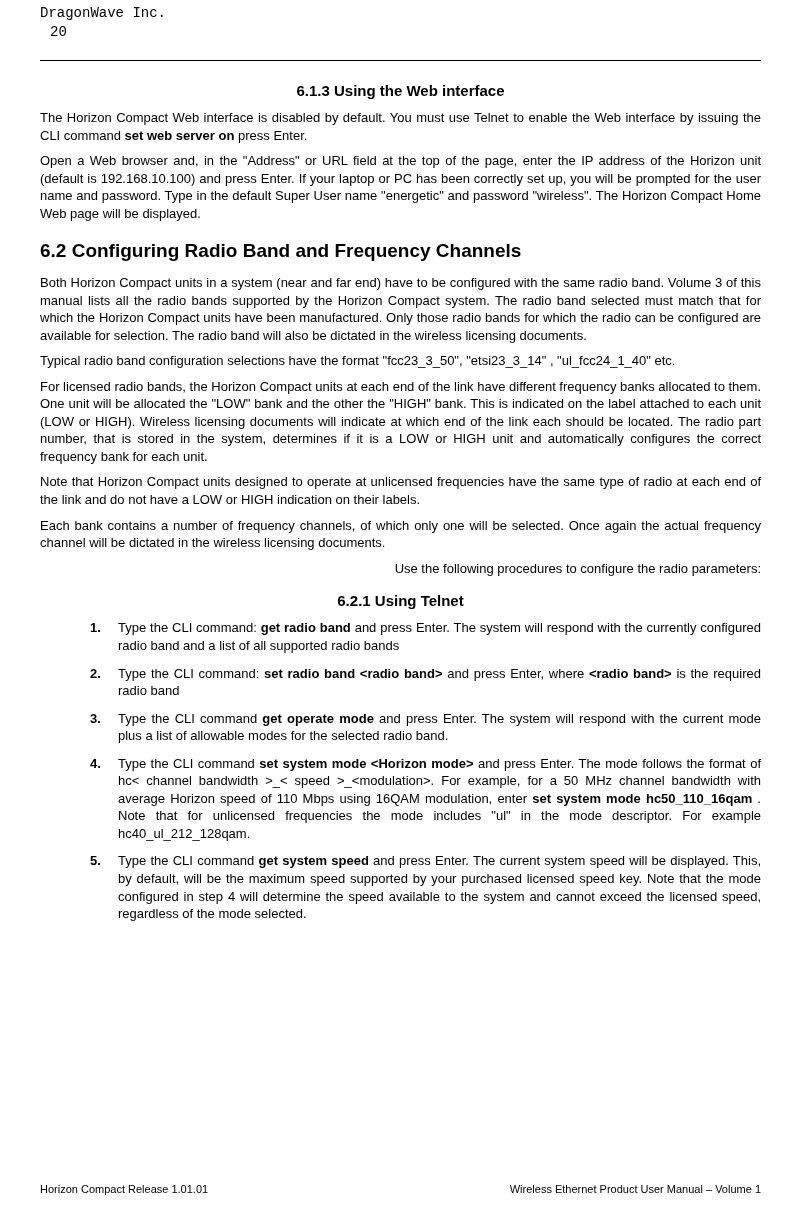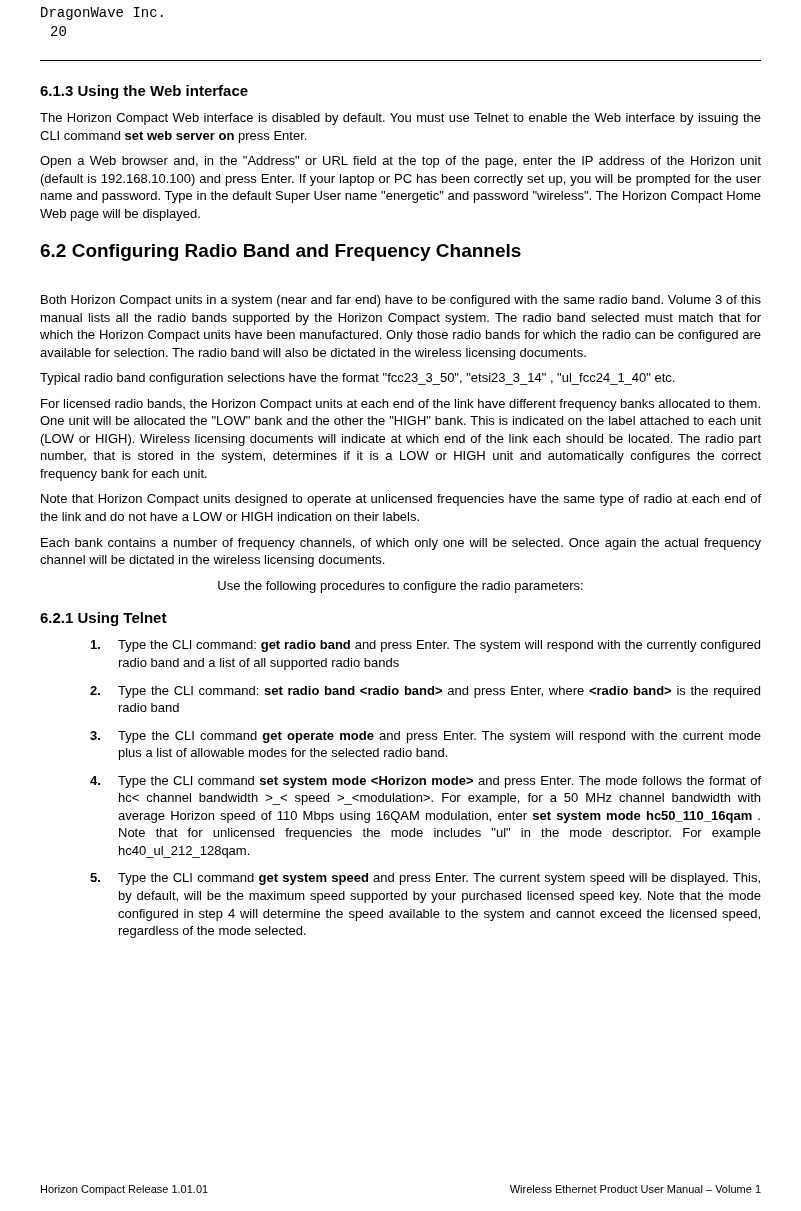--- a/index.html
+++ b/index.html
@@ -33,26 +33,26 @@
     border-bottom: 1px solid #000;
     padding-left: 10px;
     padding-bottom: 18px;
     margin-bottom: 20px;
     text-align: left;
   }
   h3.sec {
     font-size: 15px;
     font-weight: bold;
     margin: 14px 0 8px 0;
-    text-align: left;
+    text-align: center;
   }
   h2.sec {
     font-size: 19px;
     font-weight: bold;
-    margin: 16px 0 27px 0;
+    margin: 16px 0 10px 0;
     text-align: left;
   }
   p {
     margin: 8px 0;
   }
   .bolditalic {
     font-weight: bold;
   }
   ol.steps {
     list-style: none;
@@ -98,21 +98,21 @@
 
   <p>Open a Web browser and, in the "Address" or URL field at the top of the page, enter the IP address of the Horizon unit (default is 192.168.10.100) and press Enter. If your laptop or PC has been correctly set up, you will be prompted for the user name and password. Type in the default Super User name "energetic" and password "wireless". The Horizon Compact Home Web page will be displayed.</p>
 
   <h2 class="sec">6.2      Configuring Radio Band and Frequency Channels</h2>
 
   <p>Both Horizon Compact units in a system (near and far end) have to be configured with the same radio band. Volume 3 of this manual lists all the radio bands supported by the Horizon Compact system. The radio band selected must match that for which the Horizon Compact units have been manufactured. Only those radio bands for which the radio can be configured are available for selection. The radio band will also be dictated in the wireless licensing documents.</p>
   <p>Typical radio band configuration selections have the format "fcc23_3_50", "etsi23_3_14" , "ul_fcc24_1_40" etc.</p>
   <p>For licensed radio bands, the Horizon Compact units at each end of the link have different frequency banks allocated to them. One unit will be allocated the "LOW" bank and the other the "HIGH" bank. This is indicated on the label attached to each unit (LOW or HIGH). Wireless licensing documents will indicate at which end of the link each should be located. The radio part number, that is stored in the system, determines if it is a LOW or HIGH unit and automatically configures the correct frequency bank for each unit.</p>
   <p>Note that Horizon Compact units designed to operate at unlicensed frequencies have the same type of radio at each end of the link and do not have a LOW or HIGH indication on their labels.</p>
   <p>Each bank contains a number of frequency channels, of which only one will be selected. Once again the actual frequency channel will be dictated in the wireless licensing documents.</p>
-  <p style="text-align:center">Use the following procedures to configure the radio parameters:</p>
+  <p style="text-align:right">Use the following procedures to configure the radio parameters:</p>
 
   <h3 class="sec">6.2.1        Using Telnet</h3>
 
   <ol class="steps">
     <li>
       <span class="num">1.</span>
       <span>Type the CLI command: </span><span class="bolditalic">get radio band</span><span> and press Enter. The system will respond with the currently configured radio band and a list of all supported radio bands</span>
     </li>
     <li>
       <span class="num">2.</span>

